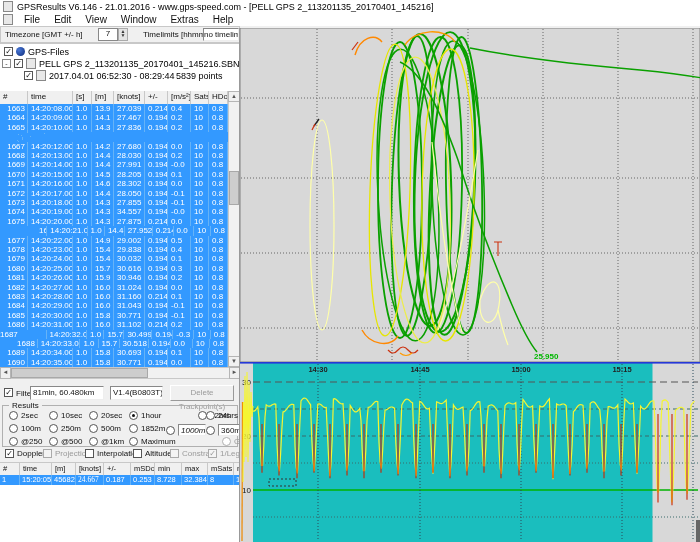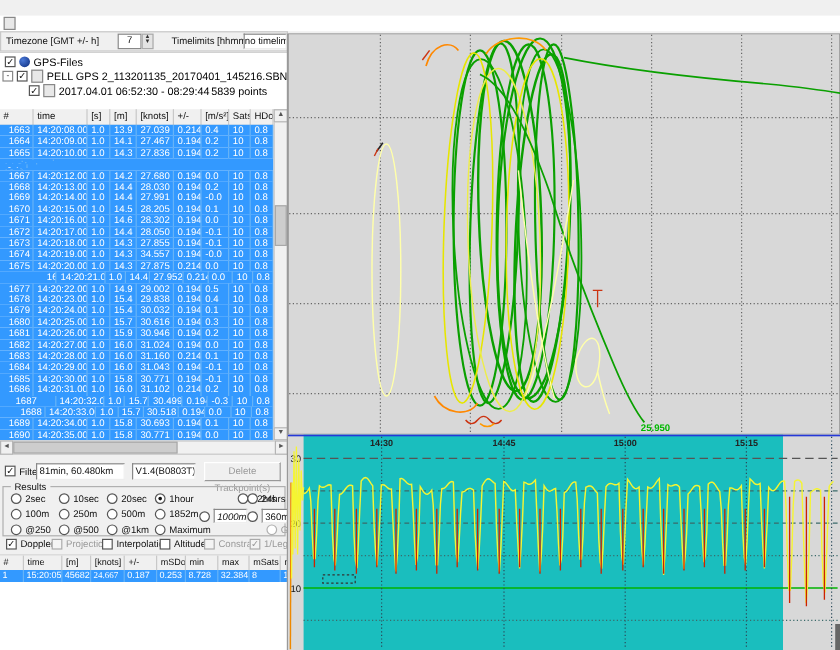--- a/index.html
+++ b/index.html
@@ -54,23 +54,28 @@
   .bth{position:absolute;left:0;top:0;width:240px;height:12px;background:#f0f0f0;border-bottom:1px solid #b8b8b8;display:flex;color:#111;}
   .btr{position:absolute;left:0;top:12px;width:240px;height:10px;background:#3399ff;display:flex;color:#fff;}
   svg text{font-family:"Liberation Sans",sans-serif;}
   .psep{background:#999;}
 </style>
 </head>
 <body>
 
 <div id="app">
 
+  <div class="titlebar abs">
+    <span class="pageicon"></span>
+    <span>GPSResults V6.146 - 21.01.2016 - www.gps-speed.com - [PELL GPS 2_113201135_20170401_145216]</span>
+  </div>
 
   <div class="menubar abs">
     <span class="pageicon" style="margin-right:4px"></span>
+    <span id="menu-items"><span class="menu-item">File</span><span class="menu-item">Edit</span><span class="menu-item">View</span><span class="menu-item">Window</span><span class="menu-item">Extras</span><span class="menu-item">Help</span></span>
   </div>
 
   <div class="toolbar abs">
     <span class="abs label8" style="left:4px;top:3px">Timezone [GMT +/- h]</span>
     <div class="spinbox abs" style="left:97px;top:1px;width:20px;height:13px">
       <span>7</span>
     </div>
     <div class="spinarrows abs" style="left:117px;top:1px;height:13px">
       <div>▲</div>
       <div>▼</div>
@@ -370,21 +375,21 @@
           <div class="td" style="width: 45px; padding-left: 3px;">14:20:31.000</div>
           <div class="td" style="width: 19px; padding-left: 3px;">1.0</div>
           <div class="td" style="width: 22px; padding-left: 3px;">16.0</div>
           <div class="td" style="width: 31px; padding-left: 3px;">31.102</div>
           <div class="td" style="width: 23px; padding-left: 3px;">0.214</div>
           <div class="td" style="width: 23px; padding-left: 3px;">0.2</div>
           <div class="td" style="width: 18px; padding-left: 3px;">10</div>
           <div class="td" style="width: 19px; padding-left: 3px;">0.8</div>
         </div>
         <div class="tr" style="top: 238.6px;">
-          <div class="td" style="width: 52px; text-align: center; padding-right: 2px;">1687</div>
+          <div class="td" style="width: 52px; text-align: left; padding-right: 2px;">1687</div>
           <div class="td" style="width: 45px; padding-left: 3px;">14:20:32.000</div>
           <div class="td" style="width: 19px; padding-left: 3px;">1.0</div>
           <div class="td" style="width: 22px; padding-left: 3px;">15.7</div>
           <div class="td" style="width: 31px; padding-left: 3px;">30.499</div>
           <div class="td" style="width: 23px; padding-left: 3px;">0.194</div>
           <div class="td" style="width: 23px; padding-left: 3px;">-0.3</div>
           <div class="td" style="width: 18px; padding-left: 3px;">10</div>
           <div class="td" style="width: 19px; padding-left: 3px;">0.8</div>
         </div>
         <div class="tr" style="top: 248px;">

